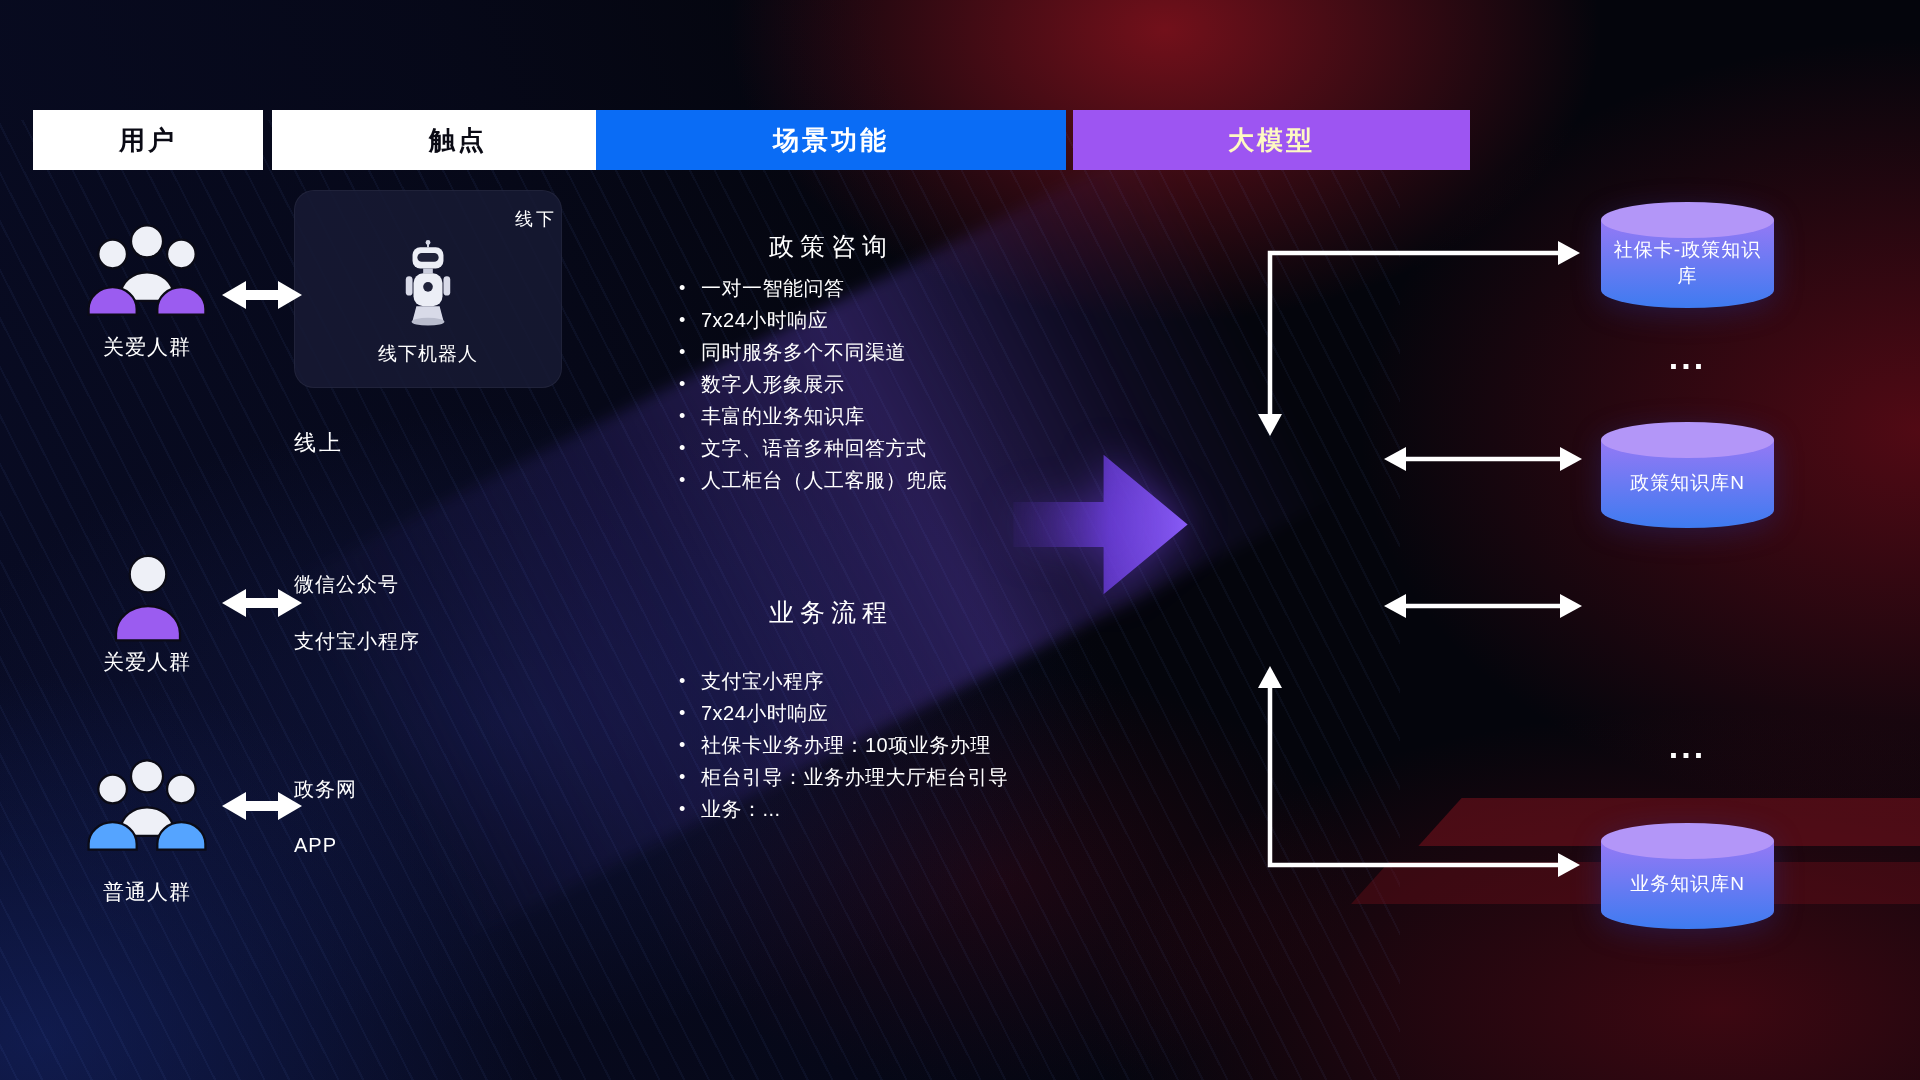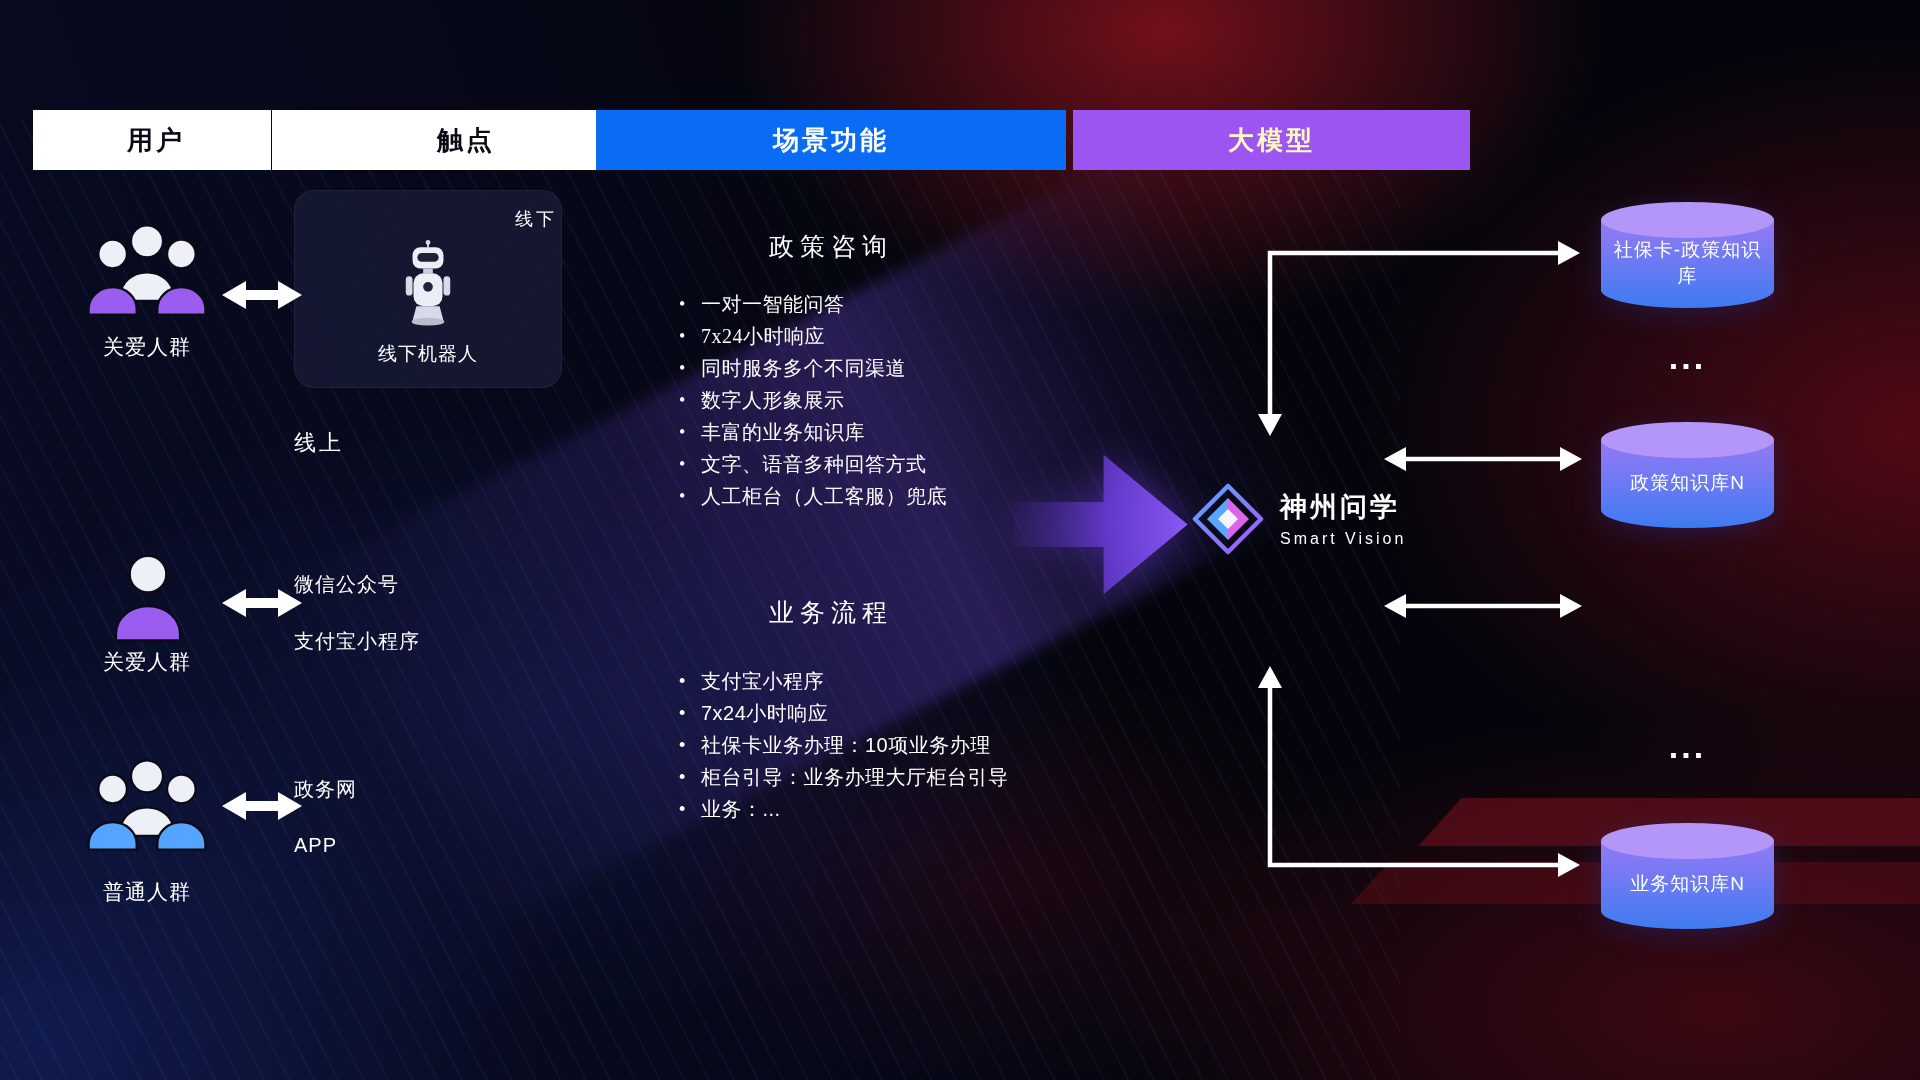--- a/index.html
+++ b/index.html
@@ -24,21 +24,21 @@
     background:repeating-linear-gradient(63deg, transparent 0 20px, rgba(110,150,255,.055) 20px 22px);}
   .beam{position:absolute;left:320px;top:340px;width:980px;height:400px;transform:rotate(-27deg);
     background:linear-gradient(90deg,transparent 0%,rgba(100,70,220,.16) 35%,rgba(122,82,240,.30) 62%,rgba(90,60,200,.10) 86%,transparent 100%);
     filter:blur(7px);}
   .red-shape1{position:absolute;left:1440px;top:798px;width:520px;height:48px;transform:skewX(-42deg);background:rgba(132,18,30,.50);}
   .red-shape2{position:absolute;left:1370px;top:862px;width:580px;height:42px;transform:skewX(-42deg);background:rgba(112,14,26,.40);}
 
   
   .hdr{position:absolute;top:110px;height:60px;display:flex;align-items:center;justify-content:center;
     font-size:26px;font-weight:bold;letter-spacing:3px;}
-  .hdr-light{background:var(--light-header-bg,#ffffff);color:#0a0a14;padding-left:8px;}
+  .hdr-light{background:var(--light-header-bg,#ffffff);color:#0a0a14;}
   .hdr-blue{background:var(--scenario-header-bg,#0a6cf5);color:#fff;}
   .hdr-purple-a{background:var(--model-header-bg,#9d55f2);color:#fef9c3;}
   .hdr-purple-b{background:var(--knowledge-header-bg,#9d55f2);color:#fff;}
 
   
   .user-label{position:absolute;left:32px;width:230px;text-align:center;font-size:21px;letter-spacing:1px;}
   .uicon{position:absolute;}
   .uicon svg{display:block;}
   .c-purple{color:var(--care-group,#9b5cf0);}
   .c-blue{color:var(--normal-group,#55a4ff);}
@@ -168,21 +168,21 @@
     <div class="card-sub">线下机器人</div>
   </div>
 
   <div class="tp-text" style="top:428px;font-size:22px;letter-spacing:3px;">线上</div>
   <div class="tp-text" style="top:571px;">微信公众号</div>
   <div class="tp-text" style="top:628px;">支付宝小程序</div>
   <div class="tp-text" style="top:776px;">政务网</div>
   <div class="tp-text" style="top:834px;">APP</div>
 
   <div class="scen-title" style="top:230px;">政策咨询</div>
-  <ul class="scen-list" style="top:288px;font-family:Liberation Serif, serif;">
+  <ul class="scen-list" style="top:272px;">
     <li>一对一智能问答</li>
     <li>7x24小时响应</li>
     <li>同时服务多个不同渠道</li>
     <li>数字人形象展示</li>
     <li>丰富的业务知识库</li>
     <li>文字、语音多种回答方式</li>
     <li>人工柜台（人工客服）兜底</li>
   </ul>
 
   <div class="scen-title" style="top:596px;">业务流程</div>
@@ -193,32 +193,20 @@
     <li>柜台引导：业务办理大厅柜台引导</li>
     <li>业务：...</li>
   </ul>
 
   <div class="big-arrow">
     <svg width="175" height="205" viewBox="0 0 170 200">
       <polygon points="0,78 88,78 88,32 170,100 88,168 88,122 0,122" fill="url(#bigArrowGrad)"></polygon>
     </svg>
   </div>
 
-  <div class="logo-wrap">
-    <svg width="72" height="72" viewBox="0 0 72 72">
-      <polygon points="36,3 69,36 36,69 3,36" fill="none" stroke="url(#logoGrad)" stroke-width="4.5" stroke-linejoin="round"></polygon>
-      <polygon points="36,15 15,36 36,57" fill="#58a6ff"></polygon>
-      <polygon points="36,15 57,36 36,57" fill="#d965e8"></polygon>
-      <polygon points="36,26 46,36 36,46 26,36" fill="#ffffff" opacity="0.92"></polygon>
-    </svg>
-    <div class="logo-text">
-      <div class="logo-name">神州问学</div>
-      <div class="logo-sub">Smart Vision</div>
-    </div>
-  </div>
 
   <div class="cyl" style="top:202px;">
     <svg width="173" height="106" viewBox="0 0 173 106">
       <path d="M0,18 v70 a86.5,18 0 0 0 173,0 v-70" fill="url(#cylGrad)"></path>
       <ellipse cx="86.5" cy="18" rx="86.5" ry="18" fill="#b396f8"></ellipse>
     </svg>
     <div class="cyl-label">社保卡-政策知识库</div>
   </div>
 
   <div class="dots" style="top:338px;">...</div>

